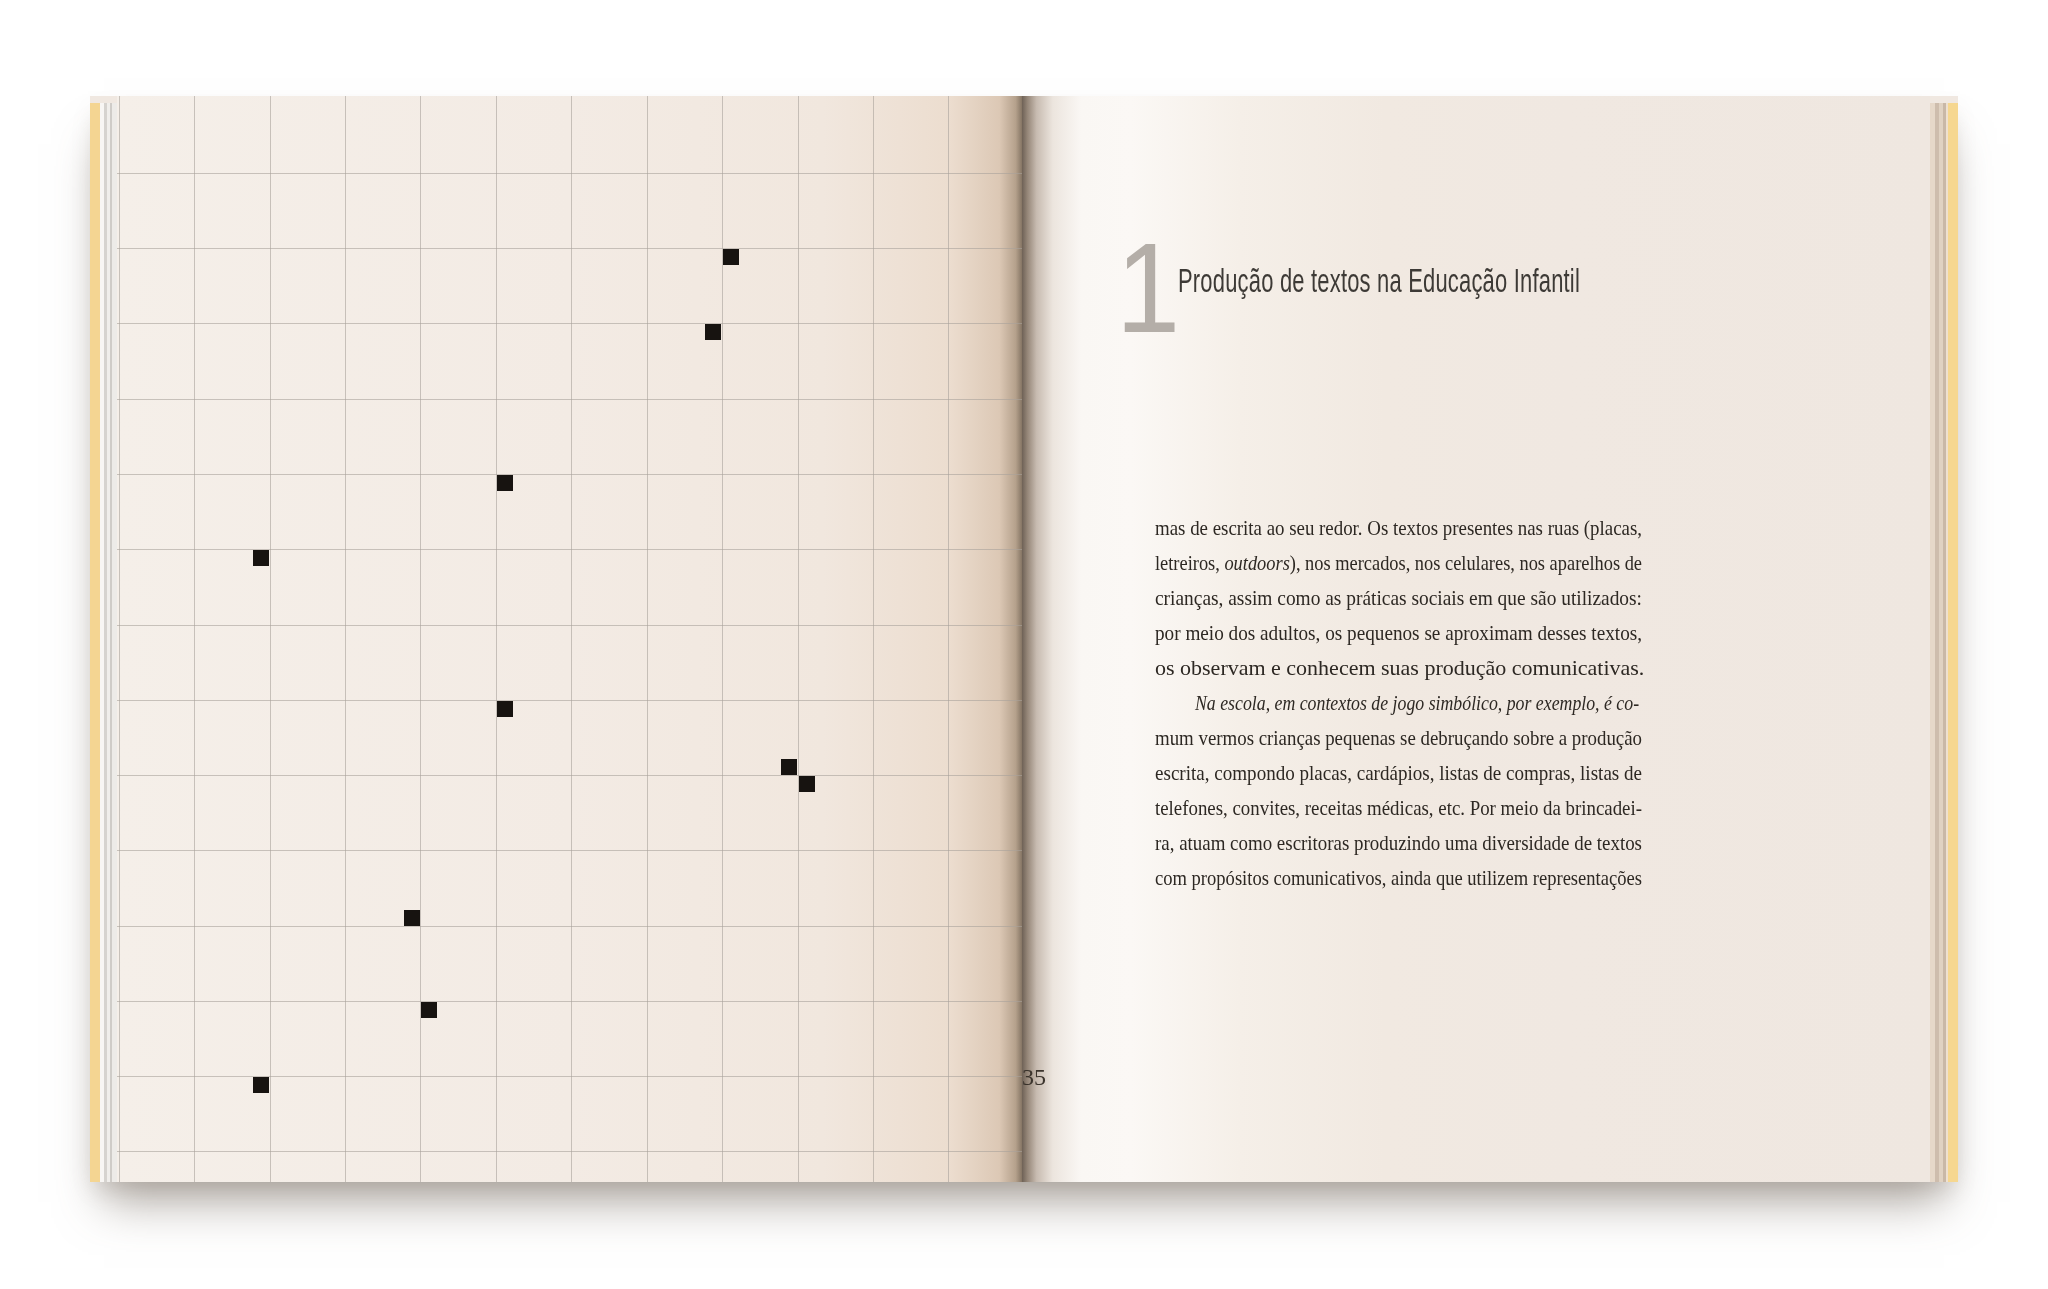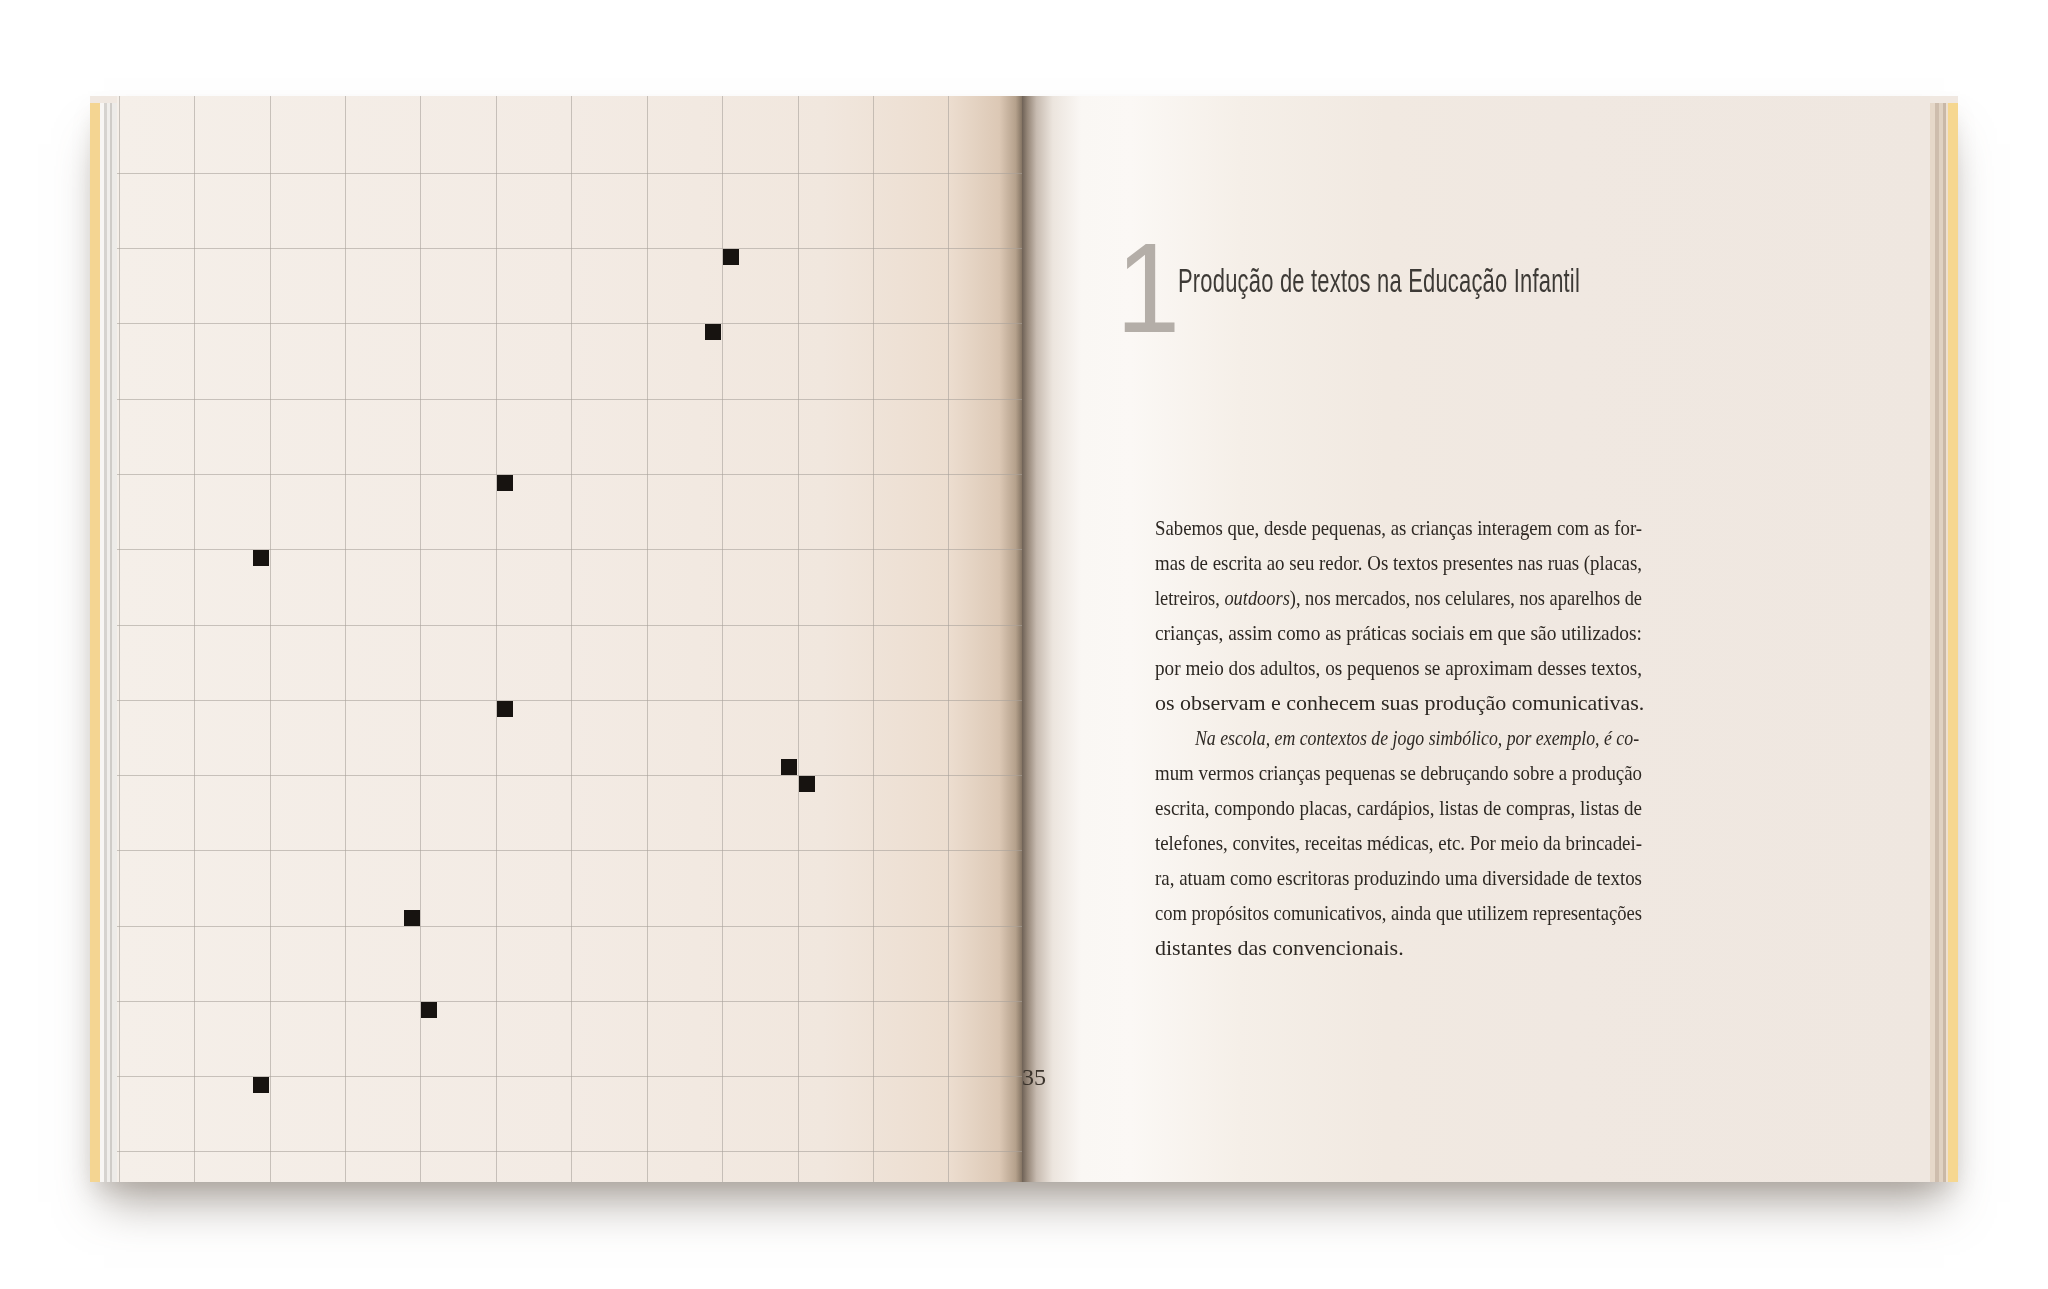--- a/index.html
+++ b/index.html
@@ -105,33 +105,31 @@
       <div class="sq" style="left: 682px; top: 680px; width: 16px; height: 16px; background: rgb(23, 19, 16);"></div>
       <div class="sq" style="left: 287px; top: 814px; width: 16px; height: 16px; background: rgb(23, 19, 16);"></div>
       <div class="sq" style="left: 304px; top: 906px; width: 16px; height: 16px; background: rgb(23, 19, 16);"></div>
       <div class="sq" style="left: 136px; top: 981px; width: 16px; height: 16px; background: rgb(23, 19, 16);"></div>
     </div>
 
   <div class="right-page">
     <div class="chapter-number">1</div>
     <div class="chapter-title"><span class="lt" style="transform: scaleX(0.6653);">Produção de textos na Educação Infantil</span></div>
     <div class="body-text">
-        <div class="bodyline"><span class="lt" style="transform: scaleX(0.8533);"><span>Sabemos que, desde pequenas, as crianças interagem com as for-</span></span></div>
         <div class="bodyline"><span class="lt" style="transform: scaleX(0.8581);"><span>mas de escrita ao seu redor. Os textos presentes nas ruas (placas,</span></span></div>
         <div class="bodyline"><span class="lt" style="transform: scaleX(0.8355);"><span>letreiros, </span><span class="it">outdoors</span><span>), nos mercados, nos celulares, nos aparelhos de</span></span></div>
         <div class="bodyline"><span class="lt" style="transform: scaleX(0.8818);"><span>crianças, assim como as práticas sociais em que são utilizados:</span></span></div>
         <div class="bodyline"><span class="lt" style="transform: scaleX(0.873);"><span>por meio dos adultos, os pequenos se aproximam desses textos,</span></span></div>
         <div class="bodyline"><span class="lt"><span>os observam e conhecem suas produção comunicativas.</span></span></div>
         <div class="bodyline" style="padding-left: 40px; font-style: italic;"><span class="lt" style="transform: scaleX(0.8085);"><span>Na escola, em contextos de jogo simbólico, por exemplo, é co-</span></span></div>
         <div class="bodyline"><span class="lt" style="transform: scaleX(0.8572);"><span>mum vermos crianças pequenas se debruçando sobre a produção</span></span></div>
         <div class="bodyline"><span class="lt" style="transform: scaleX(0.8665);"><span>escrita, compondo placas, cardápios, listas de compras, listas de</span></span></div>
         <div class="bodyline"><span class="lt" style="transform: scaleX(0.8572);"><span>telefones, convites, receitas médicas, etc. Por meio da brincadei-</span></span></div>
         <div class="bodyline"><span class="lt" style="transform: scaleX(0.8599);"><span>ra, atuam como escritoras produzindo uma diversidade de textos</span></span></div>
         <div class="bodyline"><span class="lt" style="transform: scaleX(0.8435);"><span>com propósitos comunicativos, ainda que utilizem representações</span></span></div>
-        <div class="bodyline"><span class="lt"><span>distantes das convencionais.</span></span></div>
       </div>
     <div class="folio">35</div>
   </div>
 
   <div class="edge-strips right">
       <div class="strip" style="width: 5px; background: rgb(230, 216, 201);"></div>
       <div class="strip" style="width: 4px; background: rgb(206, 189, 173);"></div>
       <div class="strip" style="width: 4px; background: rgb(224, 210, 194);"></div>
       <div class="strip" style="width: 3px; background: rgb(201, 184, 167);"></div>
       <div class="strip" style="width: 2px; background: rgb(238, 224, 208);"></div>

